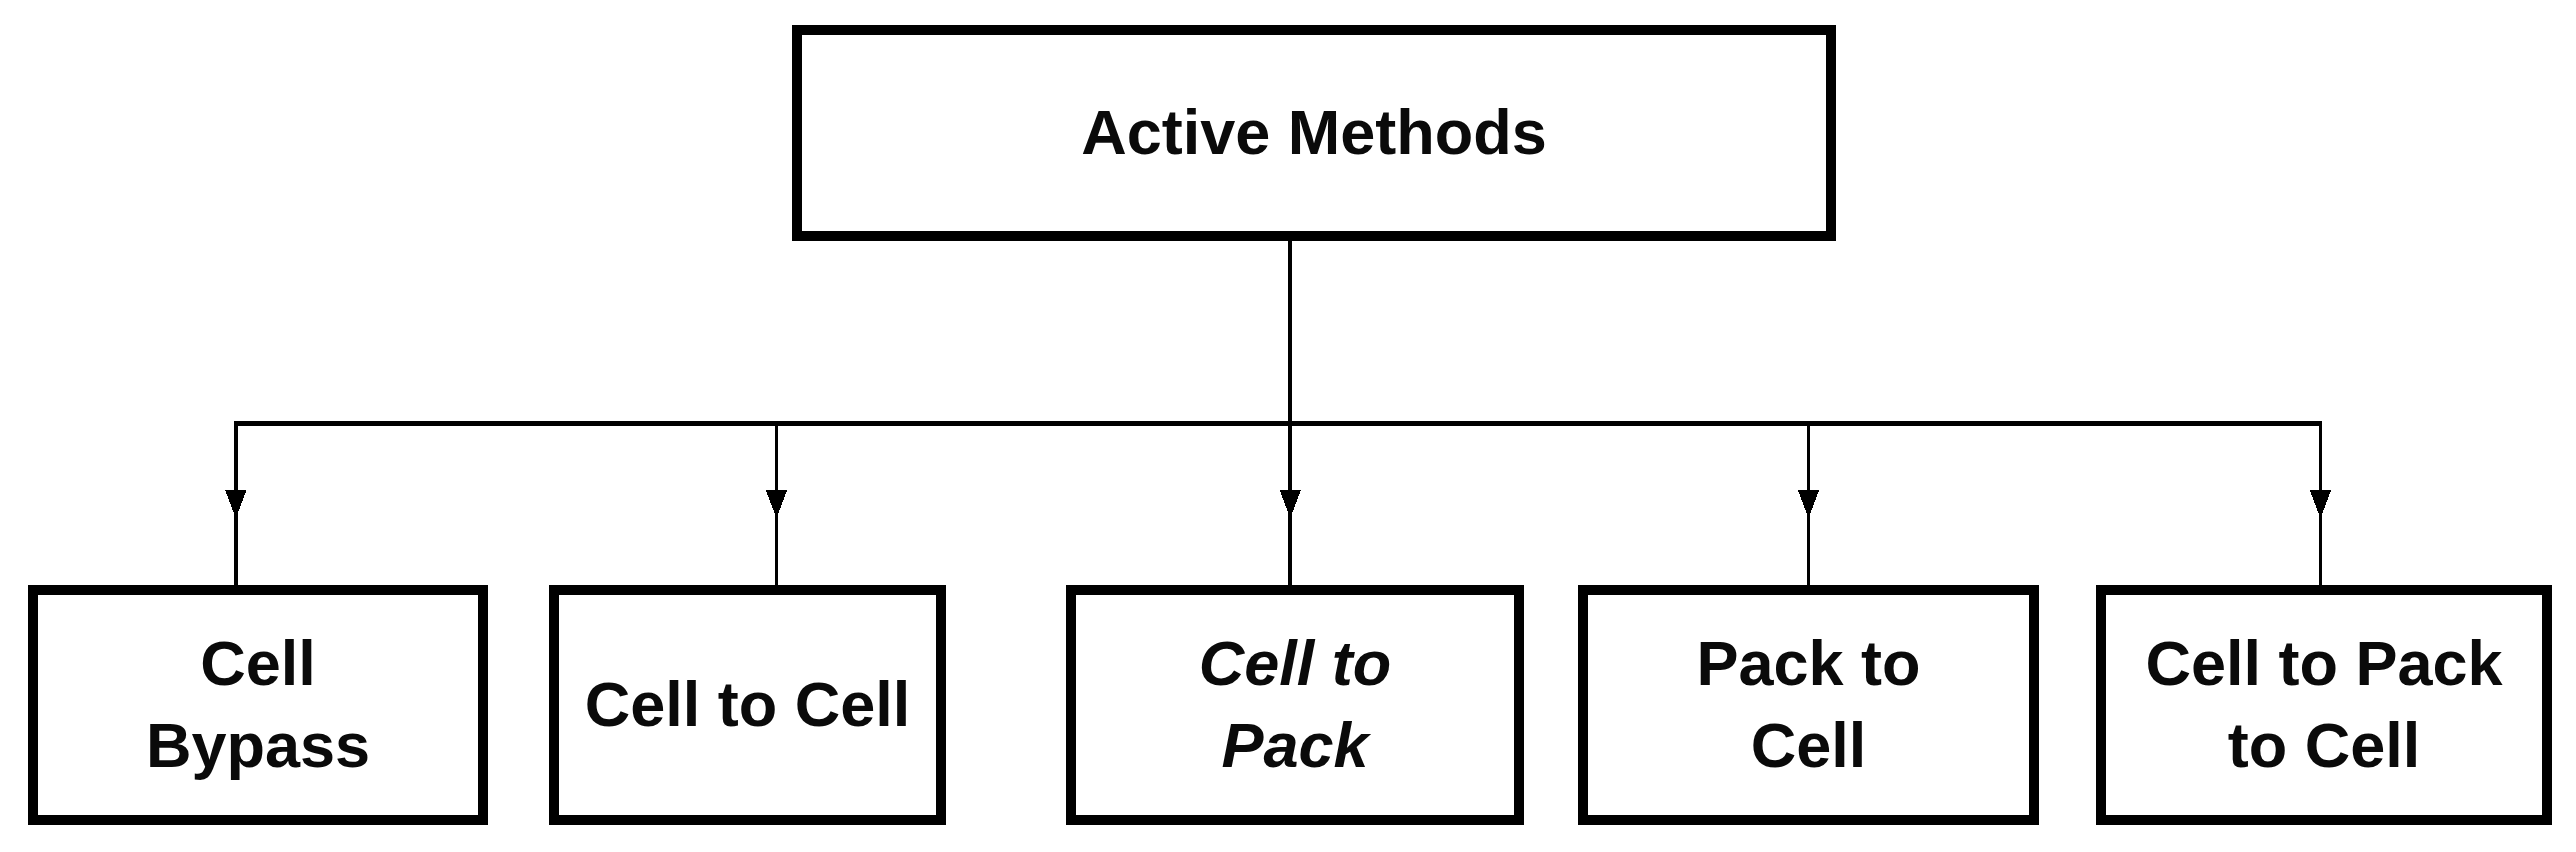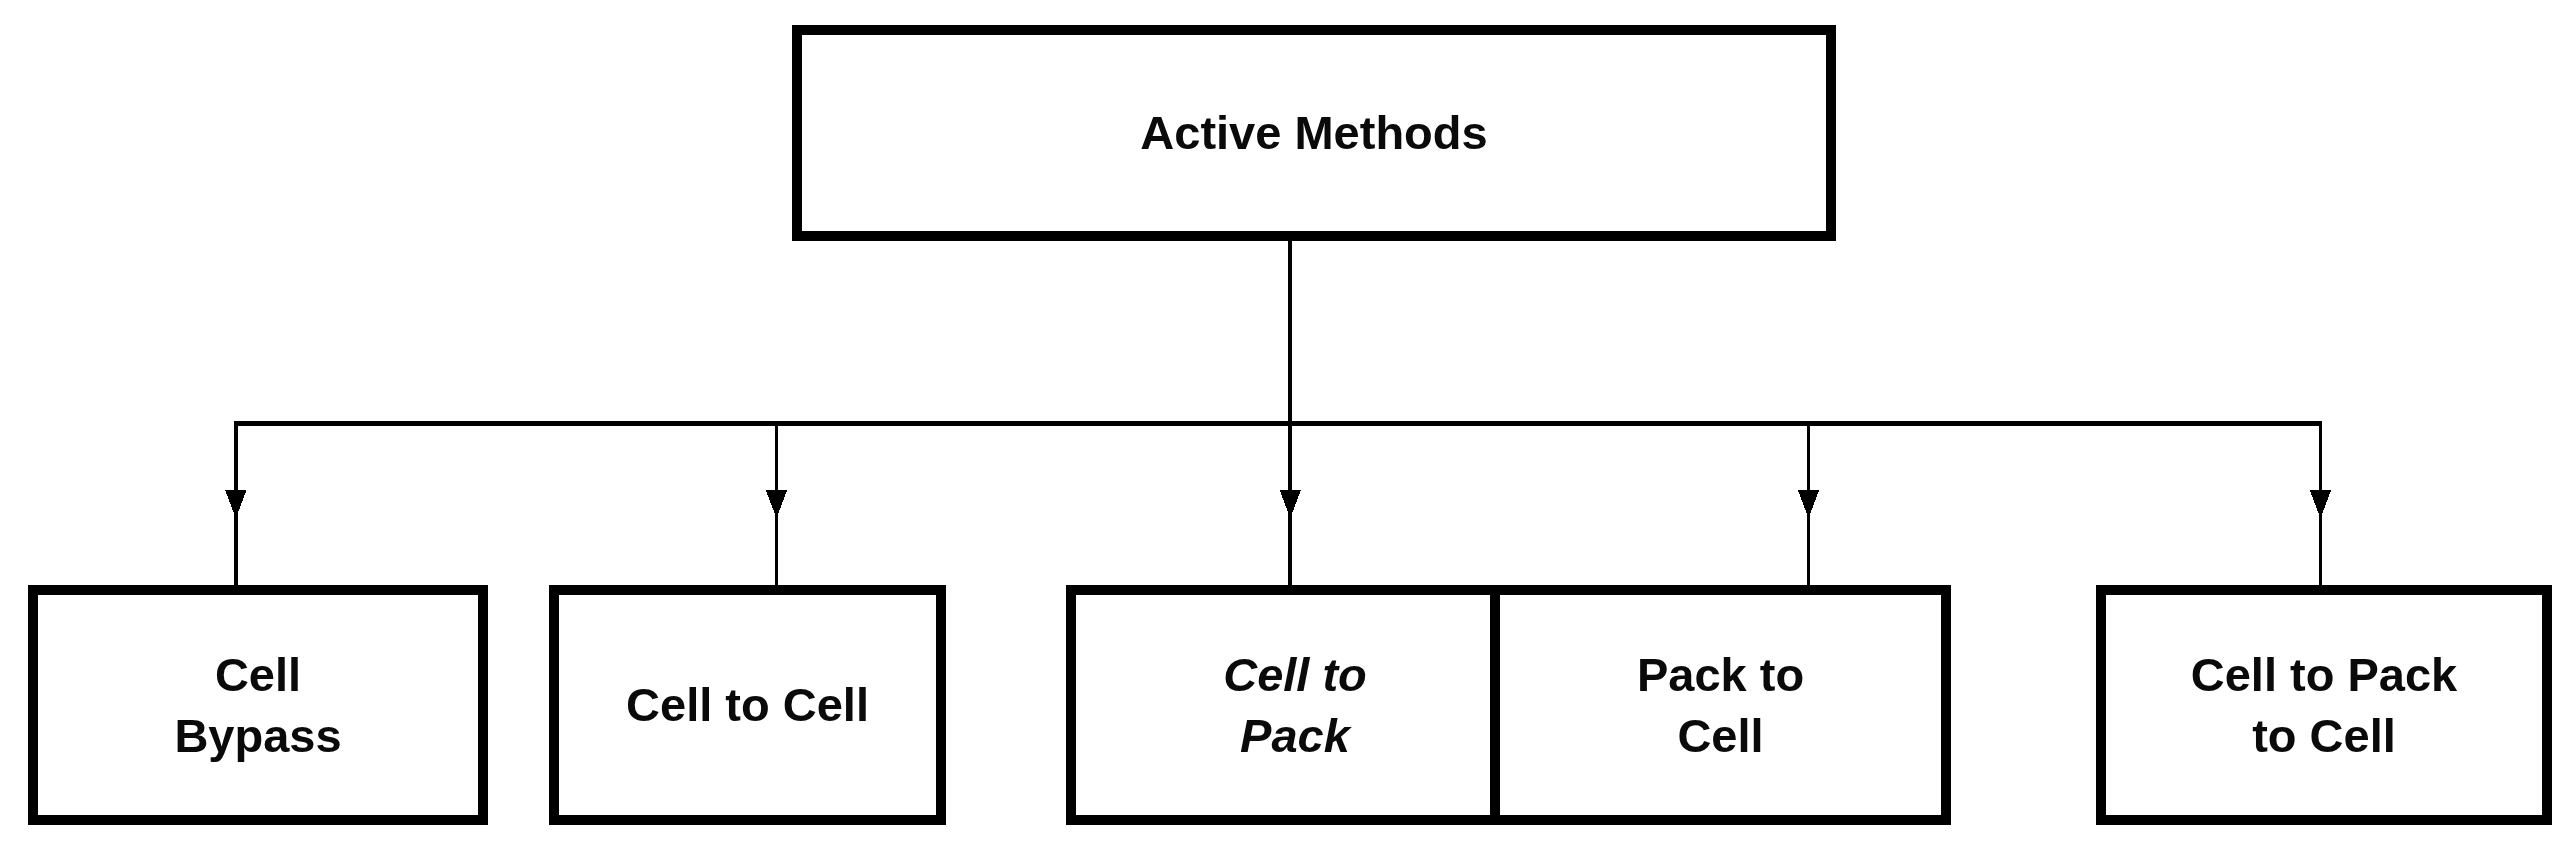--- a/index.html
+++ b/index.html
@@ -26,31 +26,31 @@
   .node {
     position: absolute;
     box-sizing: border-box;
     border: 10px solid #000000;
     background: #ffffff;
     display: flex;
     align-items: center;
     justify-content: center;
     text-align: center;
     font-weight: 700;
-    font-size: 47px;
+    font-size: 63px;
     line-height: 1.3;
     color: #0a0a0a;
     white-space: pre-line;
     letter-spacing: 0px;
   }
   .node-root  { left: 792px;  top: 25px;  width: 1044px; height: 216px; }
   .node-c1    { left: 28px;   top: 585px; width: 460px;  height: 240px; }
   .node-c2    { left: 549px;  top: 585px; width: 397px;  height: 240px; }
   .node-c3    { left: 1066px; top: 585px; width: 458px;  height: 240px; font-style: italic; }
-  .node-c4    { left: 1490px; top: 585px; width: 461px;  height: 240px; }
+  .node-c4    { left: 1578px; top: 585px; width: 461px;  height: 240px; }
   .node-c5    { left: 2096px; top: 585px; width: 456px;  height: 240px; }
 </style>
 </head>
 <body>
 
 <div class="canvas">
 
   <svg class="connectors" viewBox="0 0 2873 951" shape-rendering="crispEdges">
 
     <line x1="1439" y1="262" x2="1439" y2="474" stroke="#000000" stroke-width="4"></line>

